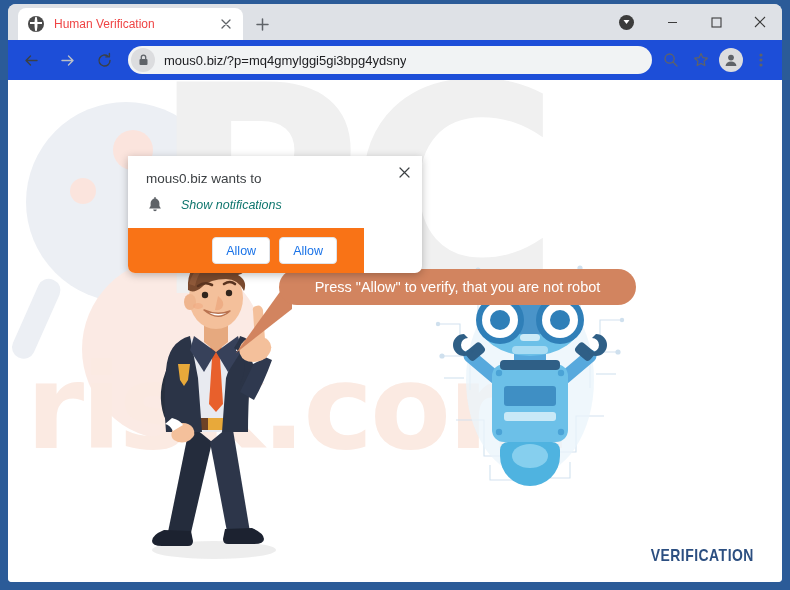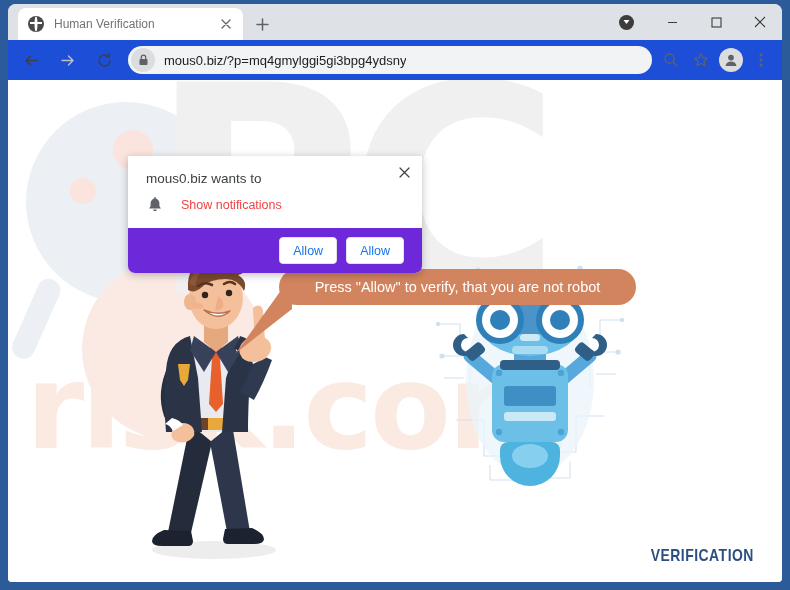--- a/index.html
+++ b/index.html
@@ -53,21 +53,21 @@
   }
   #tab-favicon::after {
     content: ""; position: absolute;
     left: 7px; top: 1px; width: 2px; height: 14px;
     background: #ffffff;
     border-radius: 50%;
     box-shadow: 0 0 0 0.5px #ffffff;
   }
   #tab-title {
     flex: 1 1 auto;
-    font-size: 12px; color: #737373;
+    font-size: 12px; color: #ef4444;
     margin-left: 10px;
     white-space: nowrap; overflow: hidden; text-overflow: ellipsis;
   }
   .tab-close, .win-btn {
     display: flex; align-items: center; justify-content: center;
     cursor: default;
   }
   #tab-close { width: 18px; height: 18px; flex: 0 0 18px; }
   #newtab-btn {
     position: absolute; left: 243px; top: 9px;
@@ -233,29 +233,30 @@
   #notif-title {
     position: absolute; left: 18px; top: 15px;
     font-size: 13.5px; color: #3c4043;
   }
   #notif-perm-row {
     position: absolute; left: 18px; top: 40px;
     display: flex; align-items: center;
   }
   #bell-icon { width: 17px; height: 17px; display:flex; align-items:center; justify-content:center;}
   #notif-perm-label {
-    font-size: 12.5px; color: #ef4444;
+    font-size: 12.5px; color: #0f766e;
     margin-left: 18px;
+    font-style: italic;
   }
   #notif-footer {
     position: absolute; left: 0; bottom: 0;
-    width: 294px; height: 45px;
-    background: #6d28d9;
+    width: 236px; height: 45px;
+    background: #f97316;
     display: flex; align-items: center; justify-content: flex-end;
-    padding-right: 18px;
+    padding-right: 27px;
   }
   .notif-btn {
     height: 27px;
     border: 1px solid #e0e3e8;
     border-radius: 4px;
     background: #ffffff;
     color: #1a73e8;
     font-size: 12.5px;
     font-family: "Liberation Sans", sans-serif;
     padding: 0 13px;

